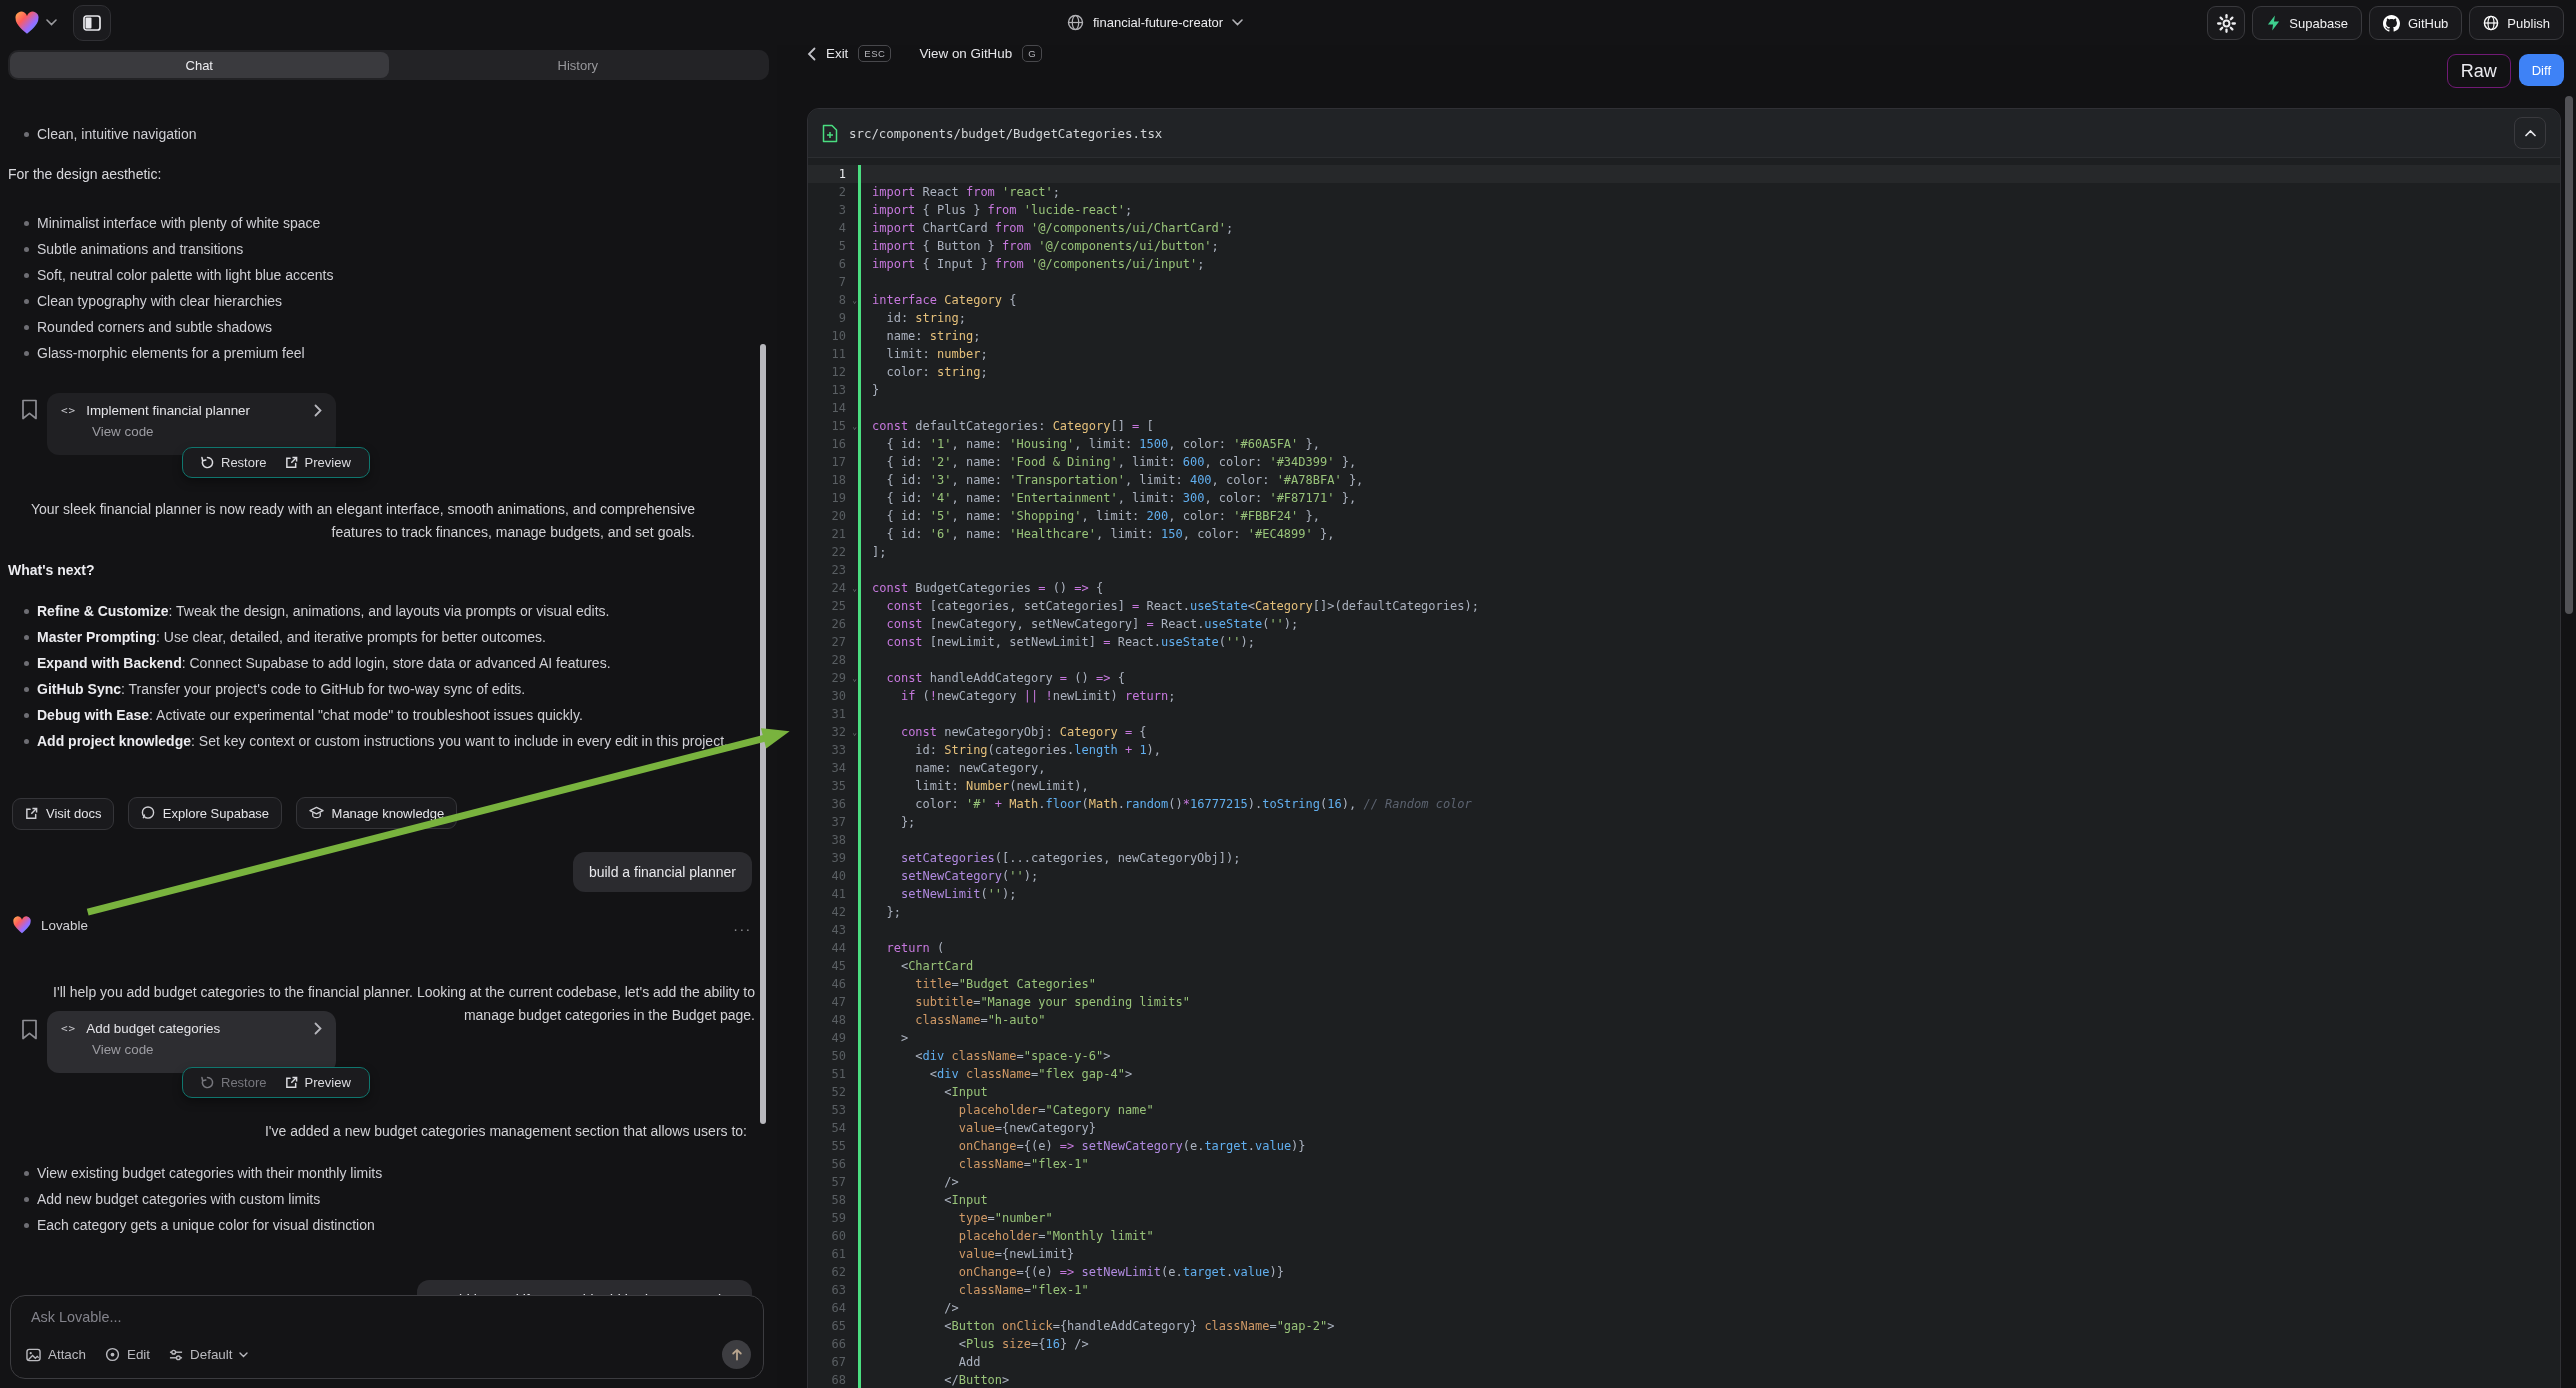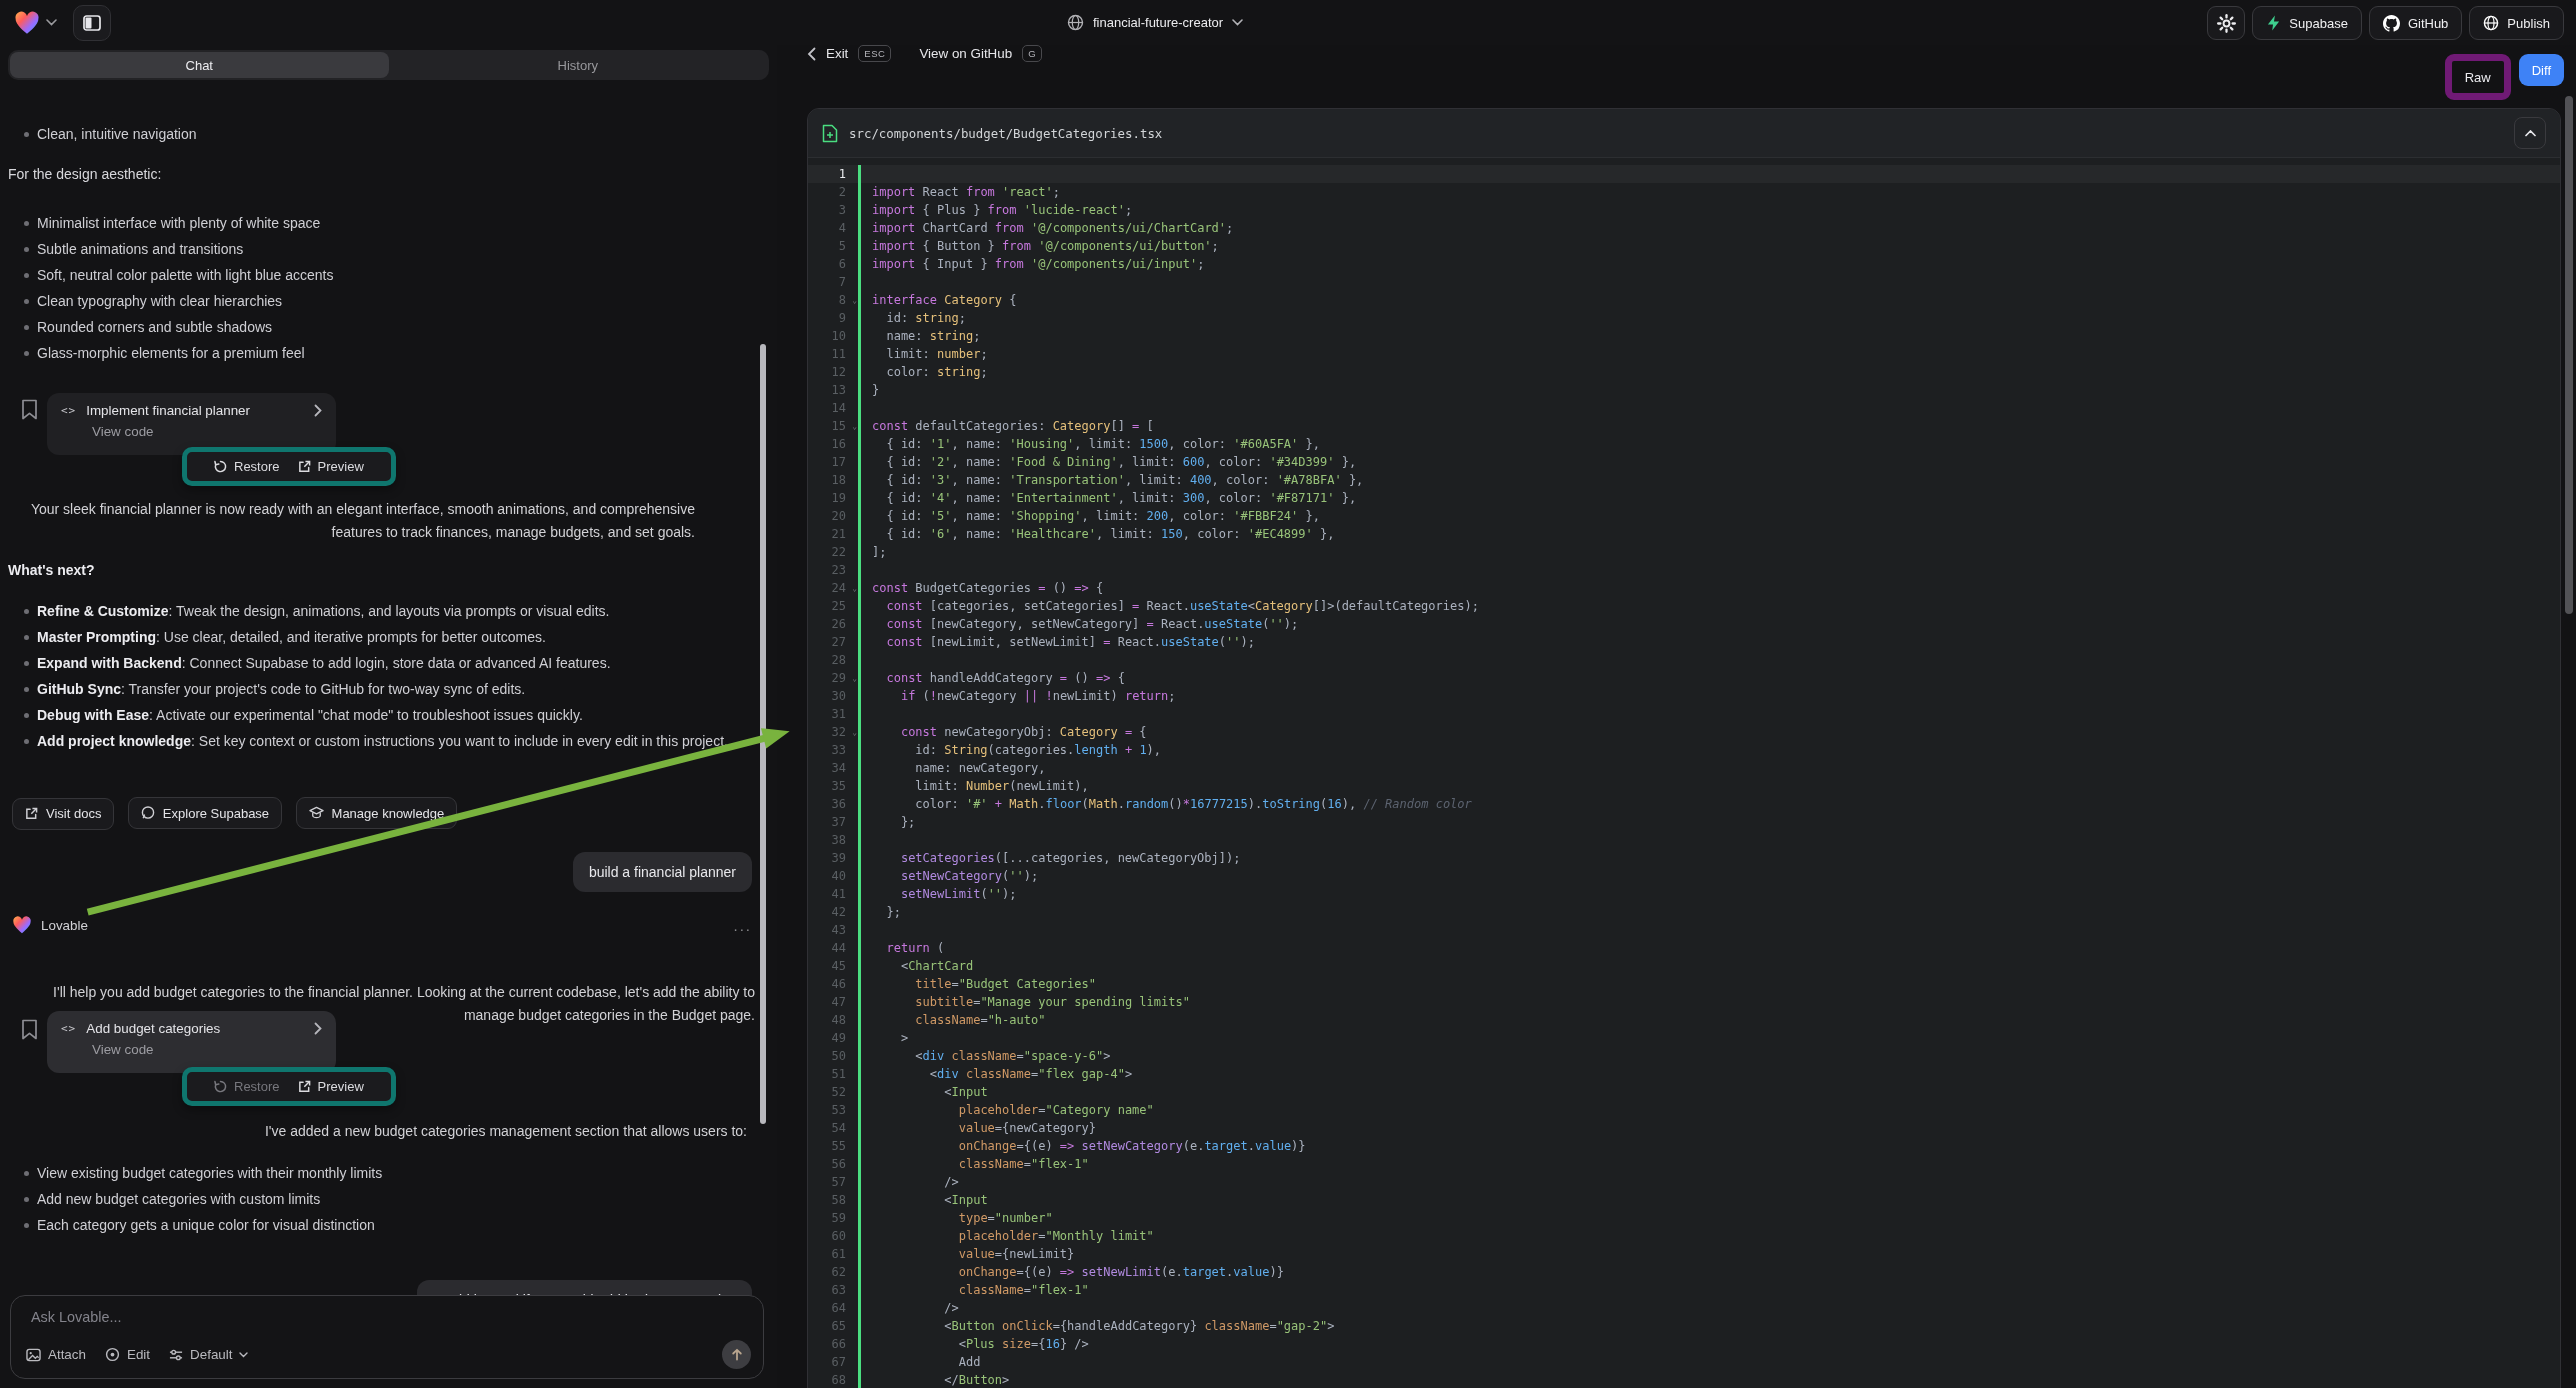--- a/index.html
+++ b/index.html
@@ -39,21 +39,21 @@
   ul.blist li b{color:#ececf0;}
 
   .wcard{position:absolute;left:47px;width:289px;height:62px;border-radius:12px;background:#202023;box-sizing:border-box;padding:10px 14px 0 14px;}
   .wcard.sel{background:#2d2d31;}
   .wc-row1{display:flex;align-items:center;gap:10px;}
   .wc-code{font-family:"DejaVu Sans Mono",monospace;font-size:11px;color:#c6c6cb;letter-spacing:1px;}
   .wc-title{font-size:13.4px;color:#e4e4e8;}
   .wc-chev{margin-left:auto;}
   .wc-link{margin-top:6px;margin-left:31px;font-size:13.4px;color:#9c9ca2;}
   .bmark{position:absolute;width:18px;height:22px;}
-  .pill{position:absolute;left:182px;height:29px;background:#1b1b1e;border:5px solid #0f766e;border-radius:10px;display:flex;align-items:center;gap:18px;padding:0 27px;font-size:13px;color:#dcdce0;box-shadow:0 4px 10px rgba(0,0,0,.35);}
+  .pill{position:absolute;left:182px;height:29px;background:#1b1b1e;border:1px solid #0f766e;border-radius:10px;display:flex;align-items:center;gap:18px;padding:0 18px;font-size:13px;color:#dcdce0;box-shadow:0 4px 10px rgba(0,0,0,.35);}
   .pill .dim{color:#77777d;}
   .pill-item{display:flex;align-items:center;gap:7px;}
 
   .act-btn{height:30px;border:1px solid #353539;border-radius:9px;background:#1a1a1d;display:inline-flex;align-items:center;gap:8px;padding:0 12px;font-size:13px;color:#e4e4e8;margin-right:9px;}
   .bubble{position:absolute;right:25px;background:#2b2b2f;border-radius:12px;padding:12px 16px;font-size:14px;color:#e8e8ec;}
   .lov-row{position:absolute;left:12px;right:25px;display:flex;align-items:center;gap:9px;}
   .lov-name{font-size:13.4px;color:#d2d2d6;}
   .dots{margin-left:auto;color:#8a8a8e;font-size:15px;letter-spacing:2px;}
 
   .composer{position:absolute;left:10px;right:13px;bottom:9px;height:84px;border:1.5px solid #3c3c40;border-radius:15px;background:#141416;box-sizing:border-box;}
@@ -64,21 +64,21 @@
   .send-btn{margin-left:auto;width:29px;height:29px;border-radius:50%;background:#3d3d41;display:flex;align-items:center;justify-content:center;}
   .chat-sb{position:absolute;left:760px;top:299px;width:6px;height:780px;border-radius:3px;background:rgba(214,214,218,.85);}
 
   
   .codep{position:absolute;top:45px;left:777px;right:0;bottom:0;background:#121214;}
   .cp-head{position:relative;height:52px;display:flex;align-items:flex-start;padding-left:30px;}
   .cp-exit{display:flex;align-items:center;gap:10px;font-size:13.4px;color:#e6e6ea;}
   .kbadge{border:1px solid #48484c;border-radius:5px;font-size:9.5px;color:#b4b4ba;padding:2px 5px;letter-spacing:0.5px;}
   .cp-gh{display:flex;align-items:center;gap:10px;margin-left:28px;font-size:13.4px;color:#e6e6ea;}
   .cp-right{position:absolute;right:12px;top:9px;display:flex;gap:8px;}
-  .raw-btn{height:32px;padding:0 13px;border:7px solid #701a75;border-radius:9px;background:transparent;display:flex;align-items:center;font-size:13px;color:#ececf0;}
+  .raw-btn{height:32px;padding:0 13px;border:1px solid #701a75;border-radius:9px;background:transparent;display:flex;align-items:center;font-size:18px;color:#ececf0;}
   .diff-btn{height:32px;padding:0 13px;border-radius:9px;background:#3e82f6;display:flex;align-items:center;font-size:13px;color:#fff;}
 
   .filecard{position:absolute;left:30px;top:63px;right:15px;bottom:-2px;border:1px solid #303035;border-radius:12px 12px 0 0;background:#1d1f21;overflow:hidden;}
   .fc-head{height:48px;background:#212326;border-bottom:1px solid #2c2e31;display:flex;align-items:center;padding:0 14px;}
   .fc-path{margin-left:11px;font-family:"DejaVu Sans Mono",monospace;font-size:12.4px;color:#d2d5d8;}
   .fc-collapse{margin-left:auto;width:30px;height:30px;border:1px solid #3a3a3e;border-radius:8px;display:flex;align-items:center;justify-content:center;}
 
   .editor{position:relative;padding-top:7px;font-family:"DejaVu Sans Mono",monospace;font-size:12px;}
   .code-wrap{position:relative;}
   .code-wrap::before{content:"";position:absolute;left:50px;top:0;bottom:0;width:3px;background:#4ade80;}

